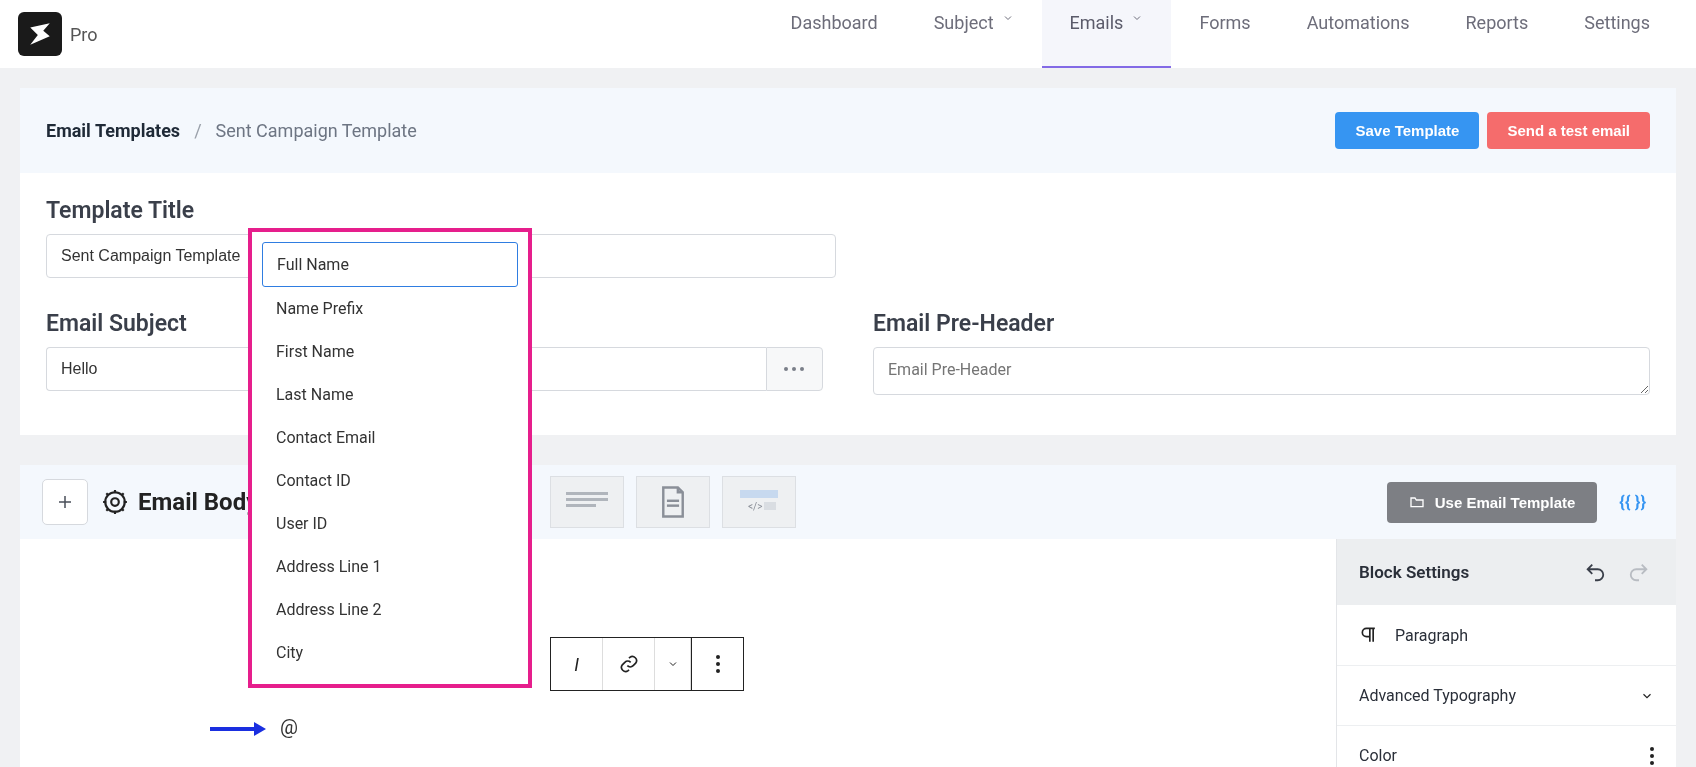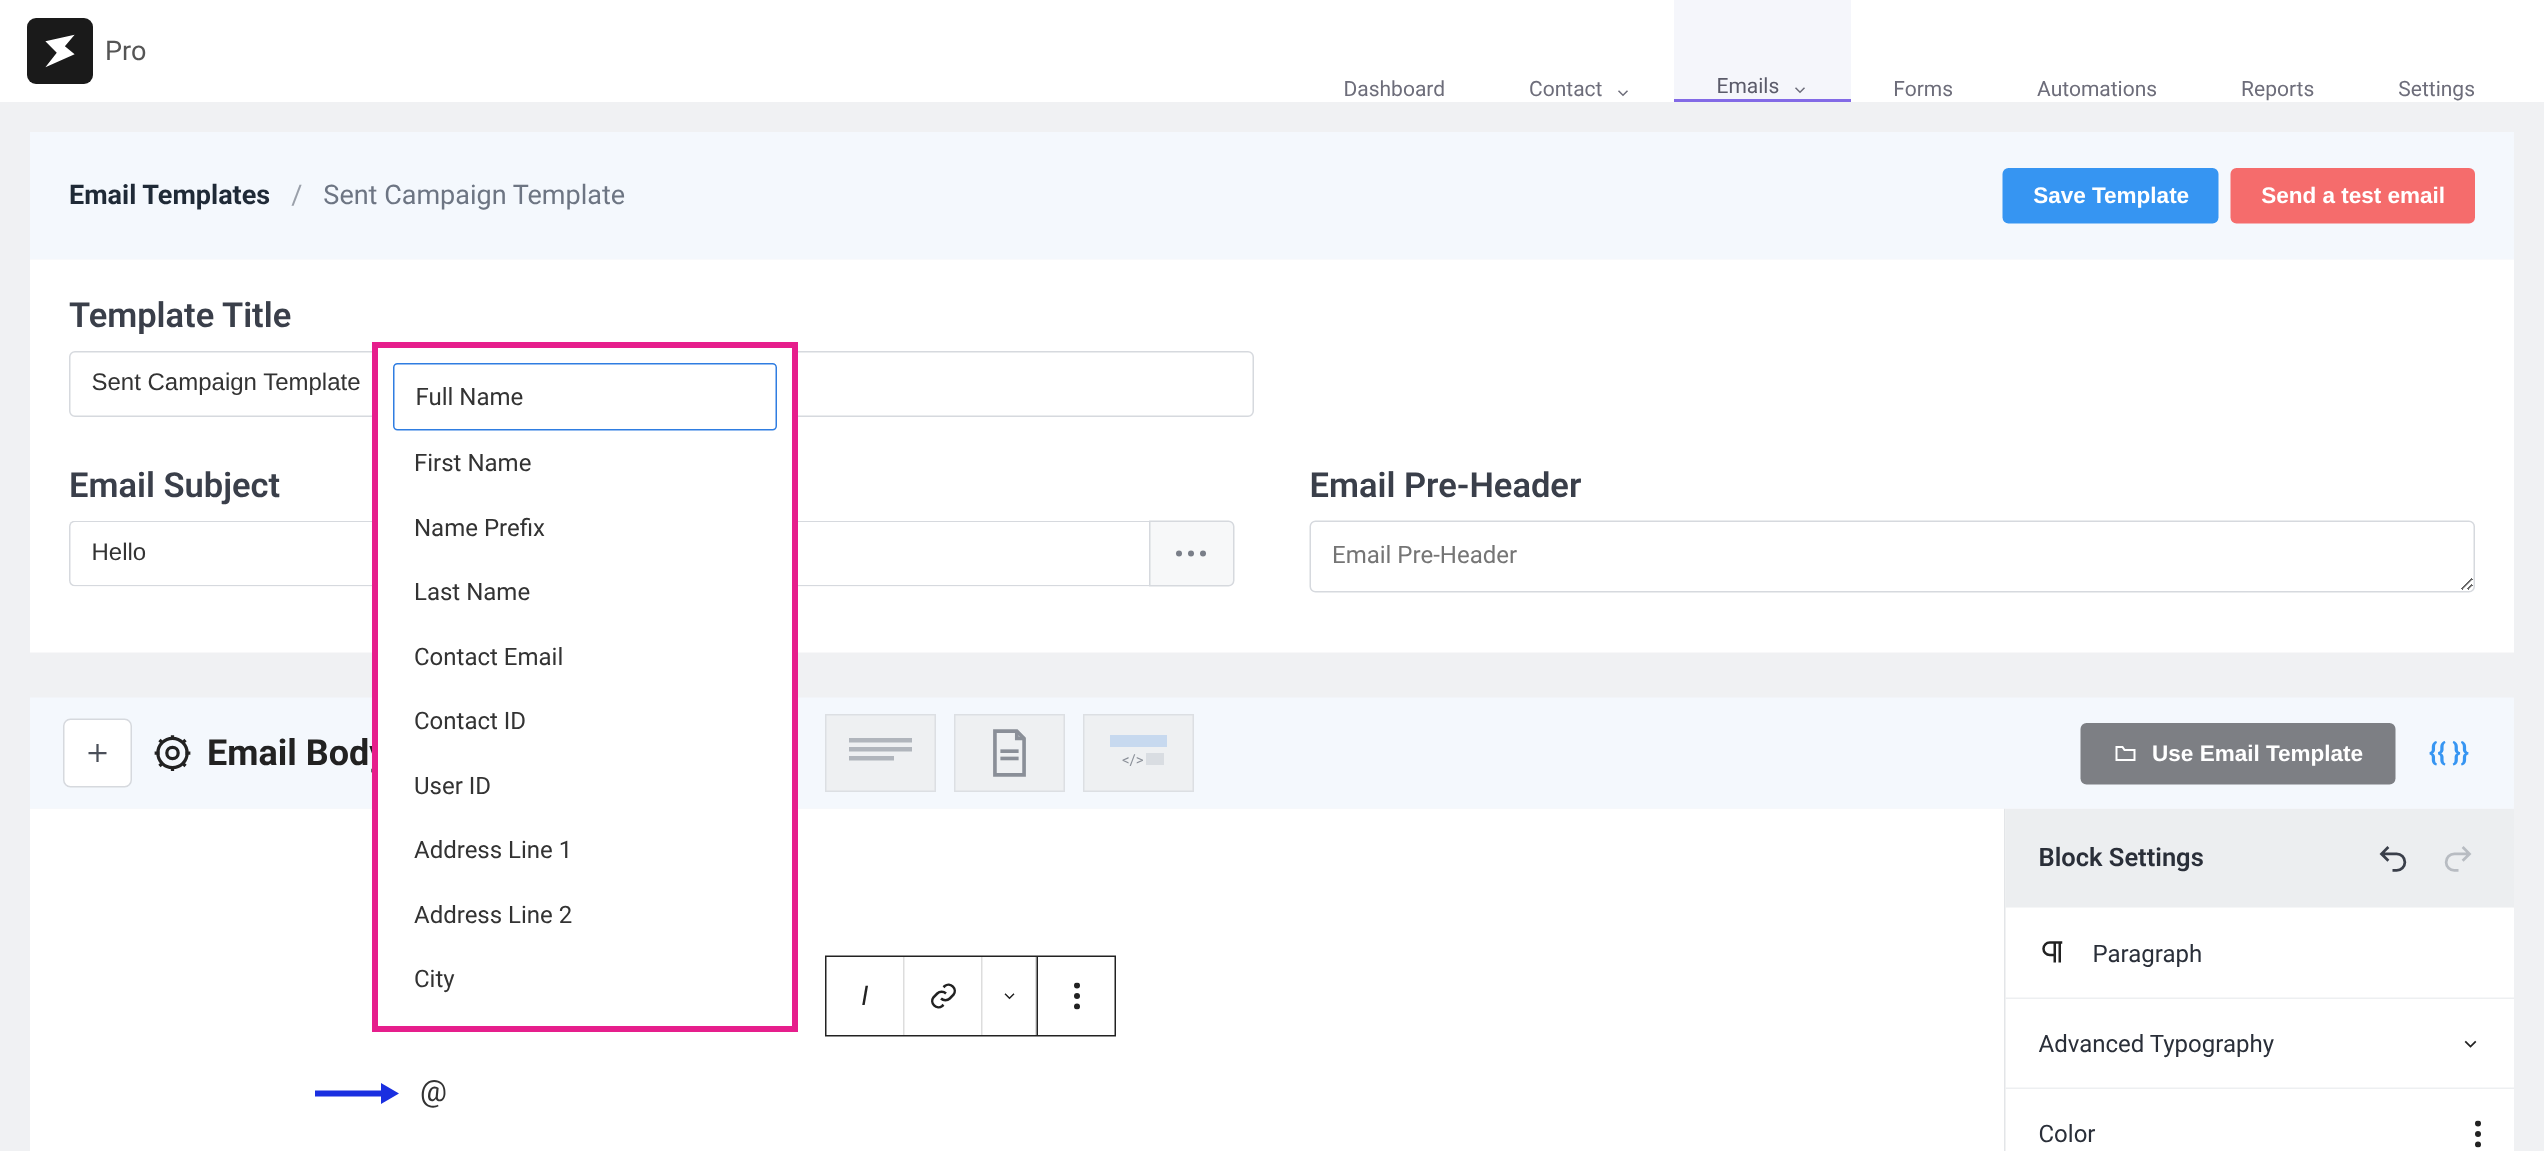--- a/index.html
+++ b/index.html
@@ -2,21 +2,21 @@
 <html><head>
 <meta charset="utf-8">
 <style>
   * { box-sizing: border-box; margin: 0; padding: 0; }
   body { font-family: -apple-system, BlinkMacSystemFont, "Segoe UI", Roboto, Arial, sans-serif; background: #f0f1f3; color: #333; width: 1696px; }
   .topbar { background: #fff; height: 68px; display: flex; align-items: center; padding: 0 18px; }
   .logo-wrap { display: flex; align-items: center; gap: 8px; }
   .logo-box { width: 44px; height: 44px; background: #1a1a1a; border-radius: 6px; display: flex; align-items: center; justify-content: center; }
   .logo-pro { font-size: 18px; color: #555; }
   .topnav { margin-left: auto; display: flex; height: 100%; }
-  .nav-item { display: flex; align-items: flex-end; gap: 8px; padding: 0 28px; color: #6d6d7a; font-size: 14px; cursor: pointer; height: 100%; }
+  .nav-item { display: flex; align-items: flex-start; gap: 8px; padding: 12px 28px; color: #6d6d7a; font-size: 18px; cursor: pointer; height: 100%; }
   .nav-item.active { background: #f5f6fb; border-bottom: 2px solid #836ae6; color: #5b5b6a; }
   .main { padding: 20px; }
   .page-header { background: #f4f8fd; display: flex; align-items: center; padding: 24px 26px; }
   .breadcrumb-root { font-weight: 700; font-size: 18px; color: #1f2a37; }
   .breadcrumb-sep { color: #9aa0aa; font-size: 18px; padding: 0 14px; }
   .breadcrumb-current { color: #6d7583; font-size: 18px; }
   .header-actions { margin-left: auto; display: flex; gap: 8px; }
   .btn { border: none; border-radius: 4px; padding: 10px 20px; font-size: 15px; font-weight: 600; cursor: pointer; color: #fff; }
   .btn-blue { background: #3695f2; }
   .btn-red { background: #f56c6c; }
@@ -70,21 +70,21 @@
         <path d="M3 6 L21 2 L15 9 L21 14 L3 22 L10 13 Z" fill="#fff"></path>
       </svg>
     </div>
     <span class="logo-pro">Pro</span>
   </div>
   <div class="topnav">
     <div class="nav-item">
         <span>Dashboard</span>
       </div>
     <div class="nav-item">
-      <span>Contact</span>
+      <span>Subject</span>
       <svg width="12" height="12" viewBox="0 0 24 24">
           <path d="M6 9l6 6 6-6" stroke="#6d6d7a" stroke-width="2" fill="none"></path>
         </svg>
     </div>
     <div class="nav-item active">
       <span>Emails</span>
       <svg width="12" height="12" viewBox="0 0 24 24">
           <path d="M6 9l6 6 6-6" stroke="#6d6d7a" stroke-width="2" fill="none"></path>
         </svg>
     </div>
@@ -251,22 +251,22 @@
             <circle cx="2" cy="2" r="2" fill="#222"></circle>
             <circle cx="2" cy="9" r="2" fill="#222"></circle>
             <circle cx="2" cy="16" r="2" fill="#222"></circle>
           </svg>
       </div>
     </div>
   </div>
 
   <div class="dropdown-wrap">
     <div class="dd-item active">Full Name</div>
+    <div class="dd-item">Name Prefix</div>
     <div class="dd-item">First Name</div>
-    <div class="dd-item">Name Prefix</div>
     <div class="dd-item">Last Name</div>
     <div class="dd-item">Contact Email</div>
     <div class="dd-item">Contact ID</div>
     <div class="dd-item">User ID</div>
     <div class="dd-item">Address Line 1</div>
     <div class="dd-item">Address Line 2</div>
     <div class="dd-item">City</div>
   </div>
 
 </div>

